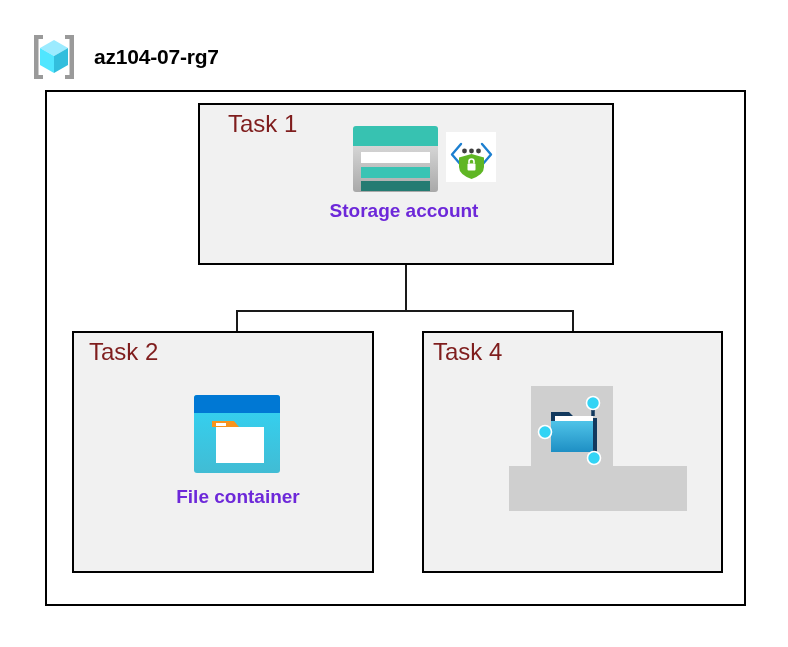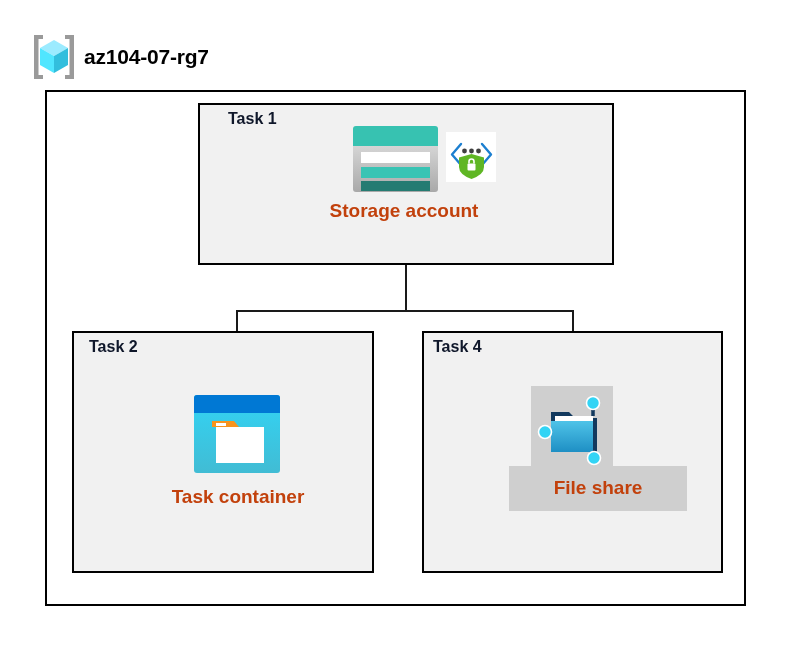--- a/index.html
+++ b/index.html
@@ -23,21 +23,21 @@
 
   
   #rg-header {
     position: absolute;
     left: 28px;
     top: 26px;
     width: 330px;
     height: 62px;
     display: flex;
     align-items: center;
-    gap: 4px;
+    gap: 14px;
   }
   #rg-icon {
     width: 52px;
     height: 52px;
     flex: 0 0 52px;
     display: block;
   }
   #rg-title {
     font-size: 21px;
     font-weight: bold;
@@ -63,23 +63,23 @@
     background: #f1f1f1;
     border: 2px solid #000000;
     box-sizing: border-box;
   }
   #task1-box { left: 198px; top: 103px;  width: 416px; height: 162px; }
   #task2-box { left: 72px;  top: 331px;  width: 302px; height: 242px; }
   #task3-box { left: 422px; top: 331px;  width: 301px; height: 242px; }
 
   .task-label {
     position: absolute;
-    font-size: 16px;
-    font-weight: bold;
-    color: #0f172a;
+    font-size: 24px;
+    font-weight: normal;
+    color: #7f1d1d;
     white-space: nowrap;
   }
   #task1-label { left: 228px; top: 110px; }
   #task2-label { left: 89px;  top: 338px; text-align: right; }
   #task3-label { left: 433px; top: 338px; }
 
   
   .connector {
     position: absolute;
     background: #1a1a1a;
@@ -90,21 +90,21 @@
   #conn-trunk   { left: 405px; top: 217px; height: 95px; }
   #conn-bar     { left: 236px; top: 310px; width: 338px; }
   #conn-left    { left: 236px; top: 310px; height: 80px; }
   #conn-right   { left: 572px; top: 310px; height: 80px; }
 
   
   .node-caption {
     position: absolute;
     font-size: 19px;
     font-weight: bold;
-    color: #c2410c;
+    color: #6d28d9;
     white-space: nowrap;
     text-align: center;
   }
 
   
   #storage-icon-wrap {
     position: absolute;
     left: 351px;
     top: 124px;
     width: 148px;
@@ -239,21 +239,21 @@
       <rect x="4" y="4" width="86" height="78" rx="3" fill="url(#gradBlobBody)"></rect>
 
       <path d="M7 4 H87 a3 3 0 0 1 3 3 V22 H4 V7 a3 3 0 0 1 3 -3 Z" fill="#0078d4"></path>
 
       <path d="M22 30 H44 L49 36 H22 Z" fill="#f7941e"></path>
       <rect x="26" y="32" width="10" height="3" fill="#ffffff"></rect>
 
       <rect x="26" y="36" width="48" height="36" fill="#ffffff"></rect>
     </svg>
   </div>
-  <div class="node-caption" id="blob-caption">Task container</div>
+  <div class="node-caption" id="blob-caption">File container</div>
 
   <div class="task-box" id="task3-box"></div>
   <div class="task-label" id="task3-label">Task 4</div>
 
   <div id="fileshare-hl-icon"></div>
   <div id="fileshare-hl-label"></div>
 
   <div id="fileshare-icon-wrap">
     <svg viewBox="0 0 84 80" width="84" height="80">
       <defs>
@@ -271,15 +271,14 @@
 
       <path d="M24 26 H62 v10 H24 Z" fill="#ffffff"></path>
 
       <path d="M20 31 H62 v31 H20 Z" fill="url(#gradShareFolder)"></path>
 
       <circle cx="62" cy="13" r="6.5" fill="#32d4f5" stroke="#ffffff" stroke-width="1.6"></circle>
       <circle cx="14" cy="42" r="6.5" fill="#32d4f5" stroke="#ffffff" stroke-width="1.6"></circle>
       <circle cx="63" cy="68" r="6.5" fill="#32d4f5" stroke="#ffffff" stroke-width="1.6"></circle>
     </svg>
   </div>
-  <div class="node-caption" id="fileshare-caption">File share</div>
 
 </div>
 
 </body></html>

